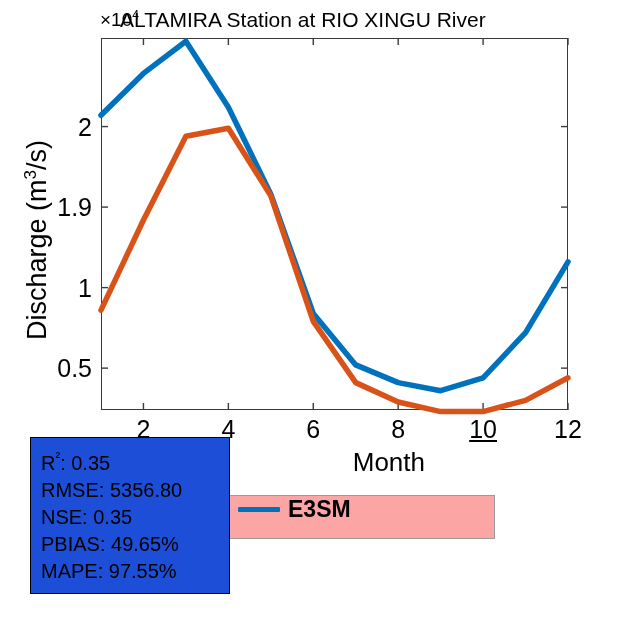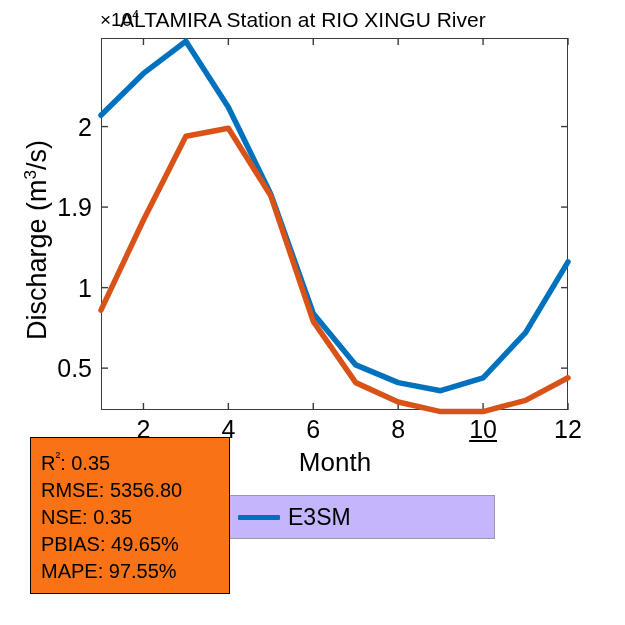--- a/index.html
+++ b/index.html
@@ -103,34 +103,34 @@
     text-align: center;
     font-size: 25px;
     transform: translateX(-50%);
   }
 
   #xlabel {
     position: absolute;
     left: 245px;
     top: 447px;
     width: 180px;
-    text-align: center;
+    text-align: right;
     font-size: 26px;
     white-space: nowrap;
   }
 
   
   #stats-box {
     position: absolute;
     left: 30px;
     top: 437px;
     width: 200px;
     padding: 6px 0 8px 10px;
     border: 1.4px solid #000000;
-    background: #f97316;
+    background: #1d4ed8;
     box-sizing: border-box;
     z-index: 5;
   }
   .stat-line {
     font-size: 20px;
     line-height: 27px;
     white-space: nowrap;
   }
   .stat-line .sup {
     font-size: 14px;
@@ -138,25 +138,26 @@
   }
 
   
   #legend {
     position: absolute;
     left: 227px;
     top: 495px;
     width: 268px;
     height: 44px;
     border: 1.4px solid #9a9a9a;
-    background: #c4b5fd;
+    background: #fca5a5;
     box-sizing: border-box;
     display: flex;
-    align-items: center;
+    align-items: flex-start;
     z-index: 4;
+    font-weight: bold;
   }
   .legend-entry {
     display: flex;
     align-items: center;
     white-space: nowrap;
   }
   .legend-swatch {
     width: 42px;
     height: 5px;
     margin: 0 8px 0 10px;

